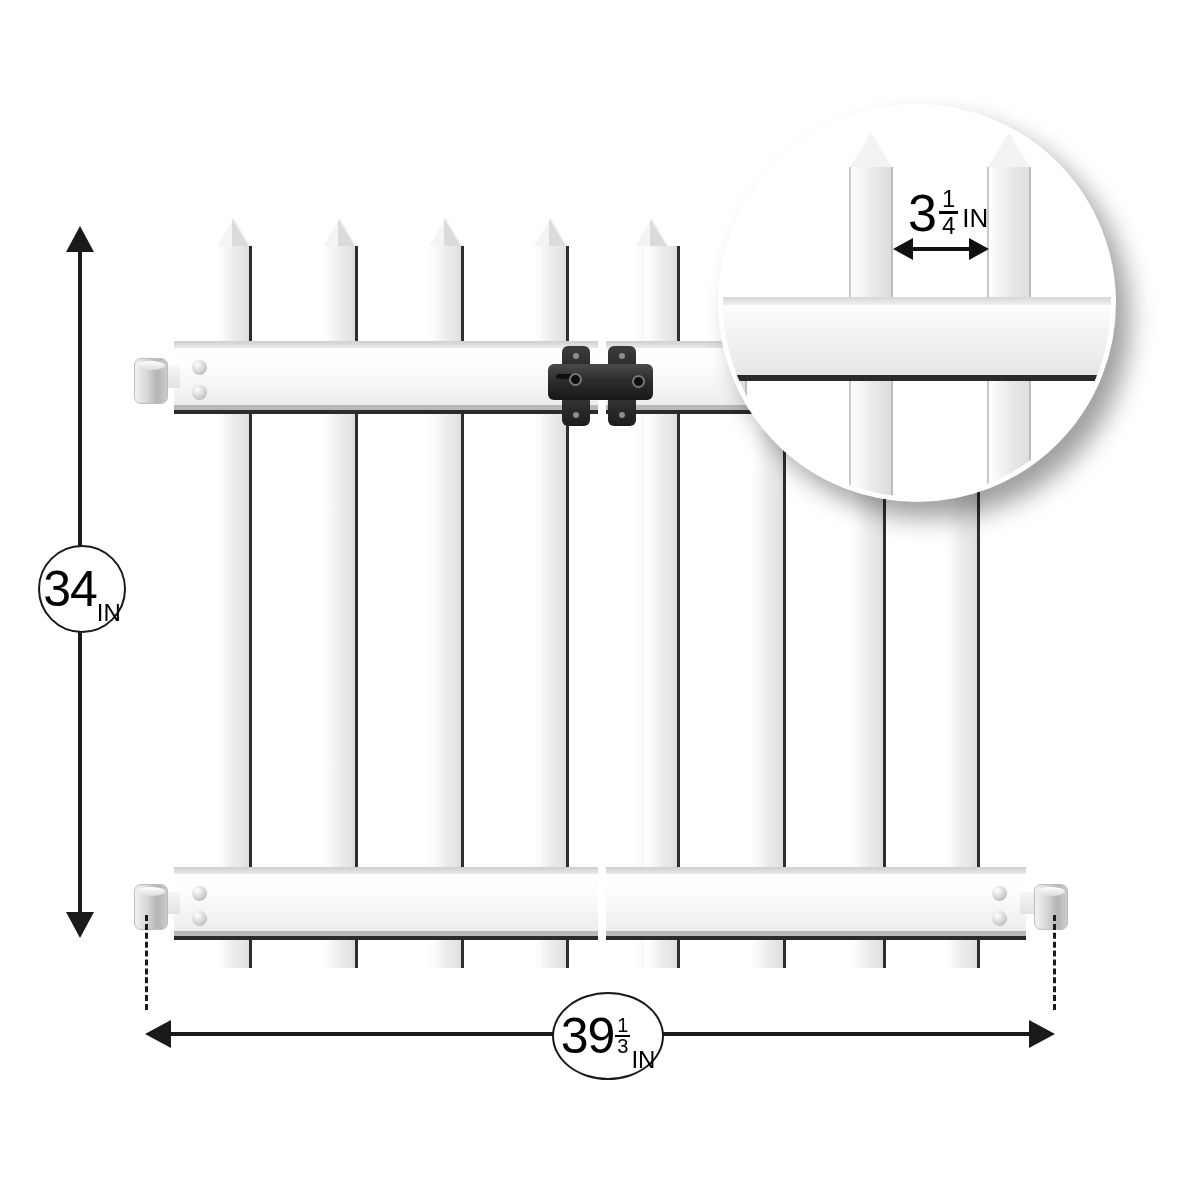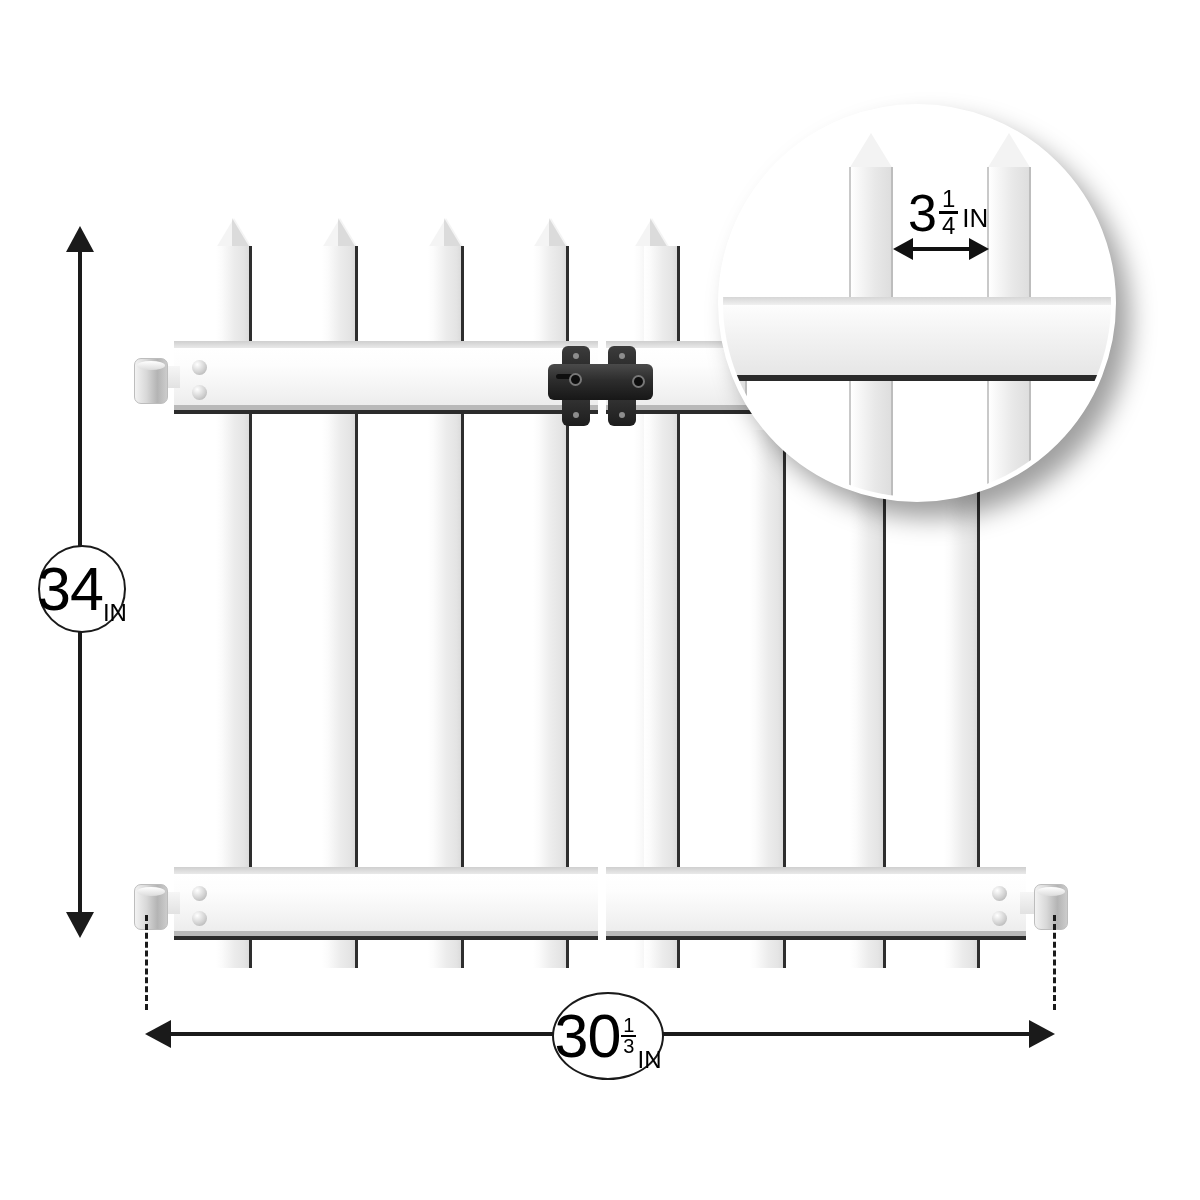--- a/index.html
+++ b/index.html
@@ -110,21 +110,21 @@
   .dashed-v{
     position:absolute;width:0;
     border-left:3px dashed #1a1a1a;
   }
   .dim-badge{
     position:absolute;border-radius:50%;background:#ffffff;
     border:2px solid #1a1a1a;
     display:flex;align-items:center;justify-content:center;
     color:#000;
   }
-  .dim-badge .val{font-size:61px;letter-spacing:-1px;line-height:1;}
+  .dim-badge .val{font-size:50px;letter-spacing:-1px;line-height:1;}
   .dim-badge .unit{font-size:24px;line-height:1;align-self:flex-end;padding-bottom:6px;}
   .frac{display:inline-flex;flex-direction:column;align-items:center;
         font-size:20px;line-height:0.95;vertical-align:top;margin:0 1px;}
   .frac .num{border-bottom:2px solid #000;padding:0 2px;}
   .frac .den{padding:0 2px;}
 
   
   #magnifier{
     position:absolute;left:718px;top:104px;width:398px;height:398px;
     border-radius:50%;overflow:hidden;background:#fff;
@@ -264,21 +264,21 @@
   <div>
     <div class="dashed-v" style="left:145px;top:915px;height:95px;"></div>
     <div class="dashed-v" style="left:1053px;top:915px;height:95px;"></div>
 
     <div class="arrow-left" style="left:145px;top:1020px;"></div>
     <div class="dim-line" style="left:169px;top:1032px;width:384px;height:4px;"></div>
     <div class="dim-line" style="left:660px;top:1032px;width:371px;height:4px;"></div>
     <div class="arrow-right" style="left:1029px;top:1020px;"></div>
 
     <div class="dim-badge" style="left:552px;top:992px;width:108px;height:84px;">
-      <span class="val">30</span>
+      <span class="val">39</span>
         <span class="frac">
           <span class="num">1</span>
           <span class="den">3</span>
         </span>
         <span class="unit">IN</span>
     </div>
   </div>
 
   <div id="magnifier">
     <div class="inner">

